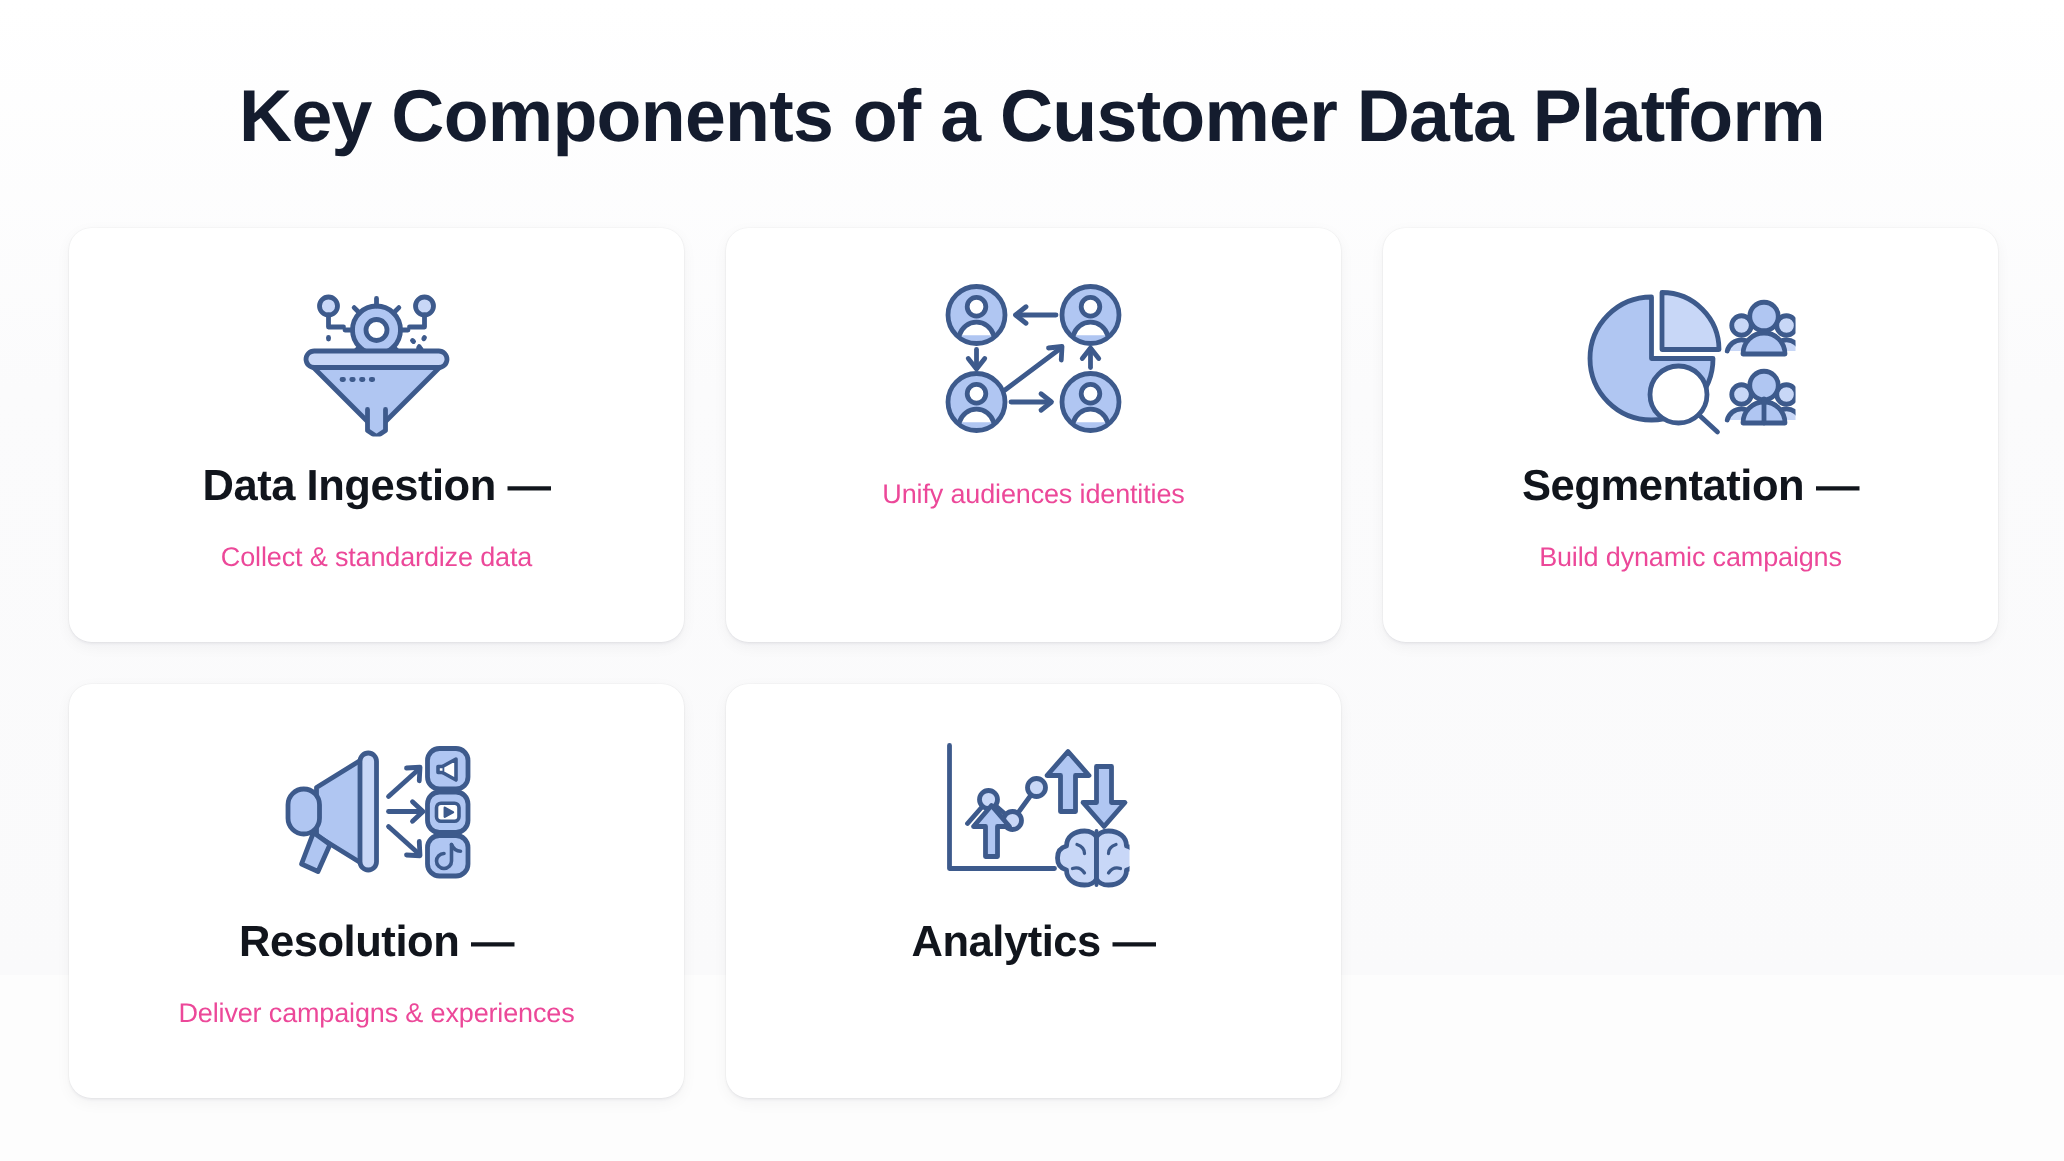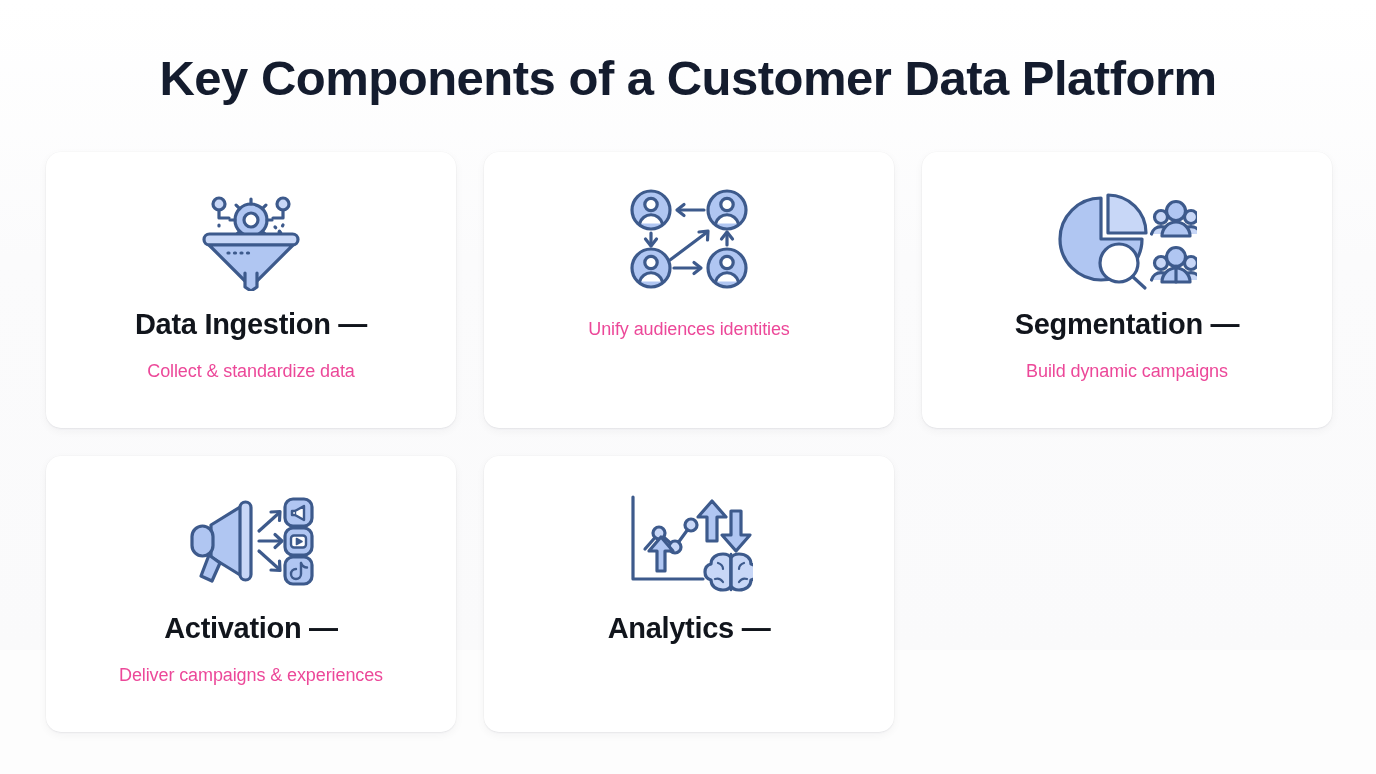--- a/index.html
+++ b/index.html
@@ -232,21 +232,21 @@
             <rect x="98" y="37" width="27" height="27" rx="8" fill="#b0c6f2"></rect>
             <rect x="104" y="44.5" width="15" height="12" rx="3" fill="#ffffff" stroke-width="2.4"></rect>
             <path d="M109.5 47.5 L115 50.5 L109.5 53.5 Z" fill="#3d5a8c" stroke-width="1.6"></path>
 
             <rect x="98" y="66" width="27" height="27" rx="8" fill="#b0c6f2"></rect>
             <path d="M114 72 v11 a5 5 0 1 1 -5 -5" fill="none" stroke-width="2.4"></path>
             <path d="M114 72 c1.5 3.5 3.5 4.5 6 4.5" fill="none" stroke-width="2.4"></path>
           </g>
         </svg>
       </div>
-      <div class="card-title">Activation —</div>
+      <div class="card-title">Resolution —</div>
       <div class="card-sub">Deliver campaigns &amp; experiences</div>
     </div>
 
     <div class="card">
       <div class="icon-wrap">
         <svg width="128" height="104" viewBox="0 0 128 104" fill="none">
           <g stroke="#3d5a8c" stroke-width="3.2" stroke-linecap="round" stroke-linejoin="round">
 
             <path d="M8 6 V88 H78"></path>
 

